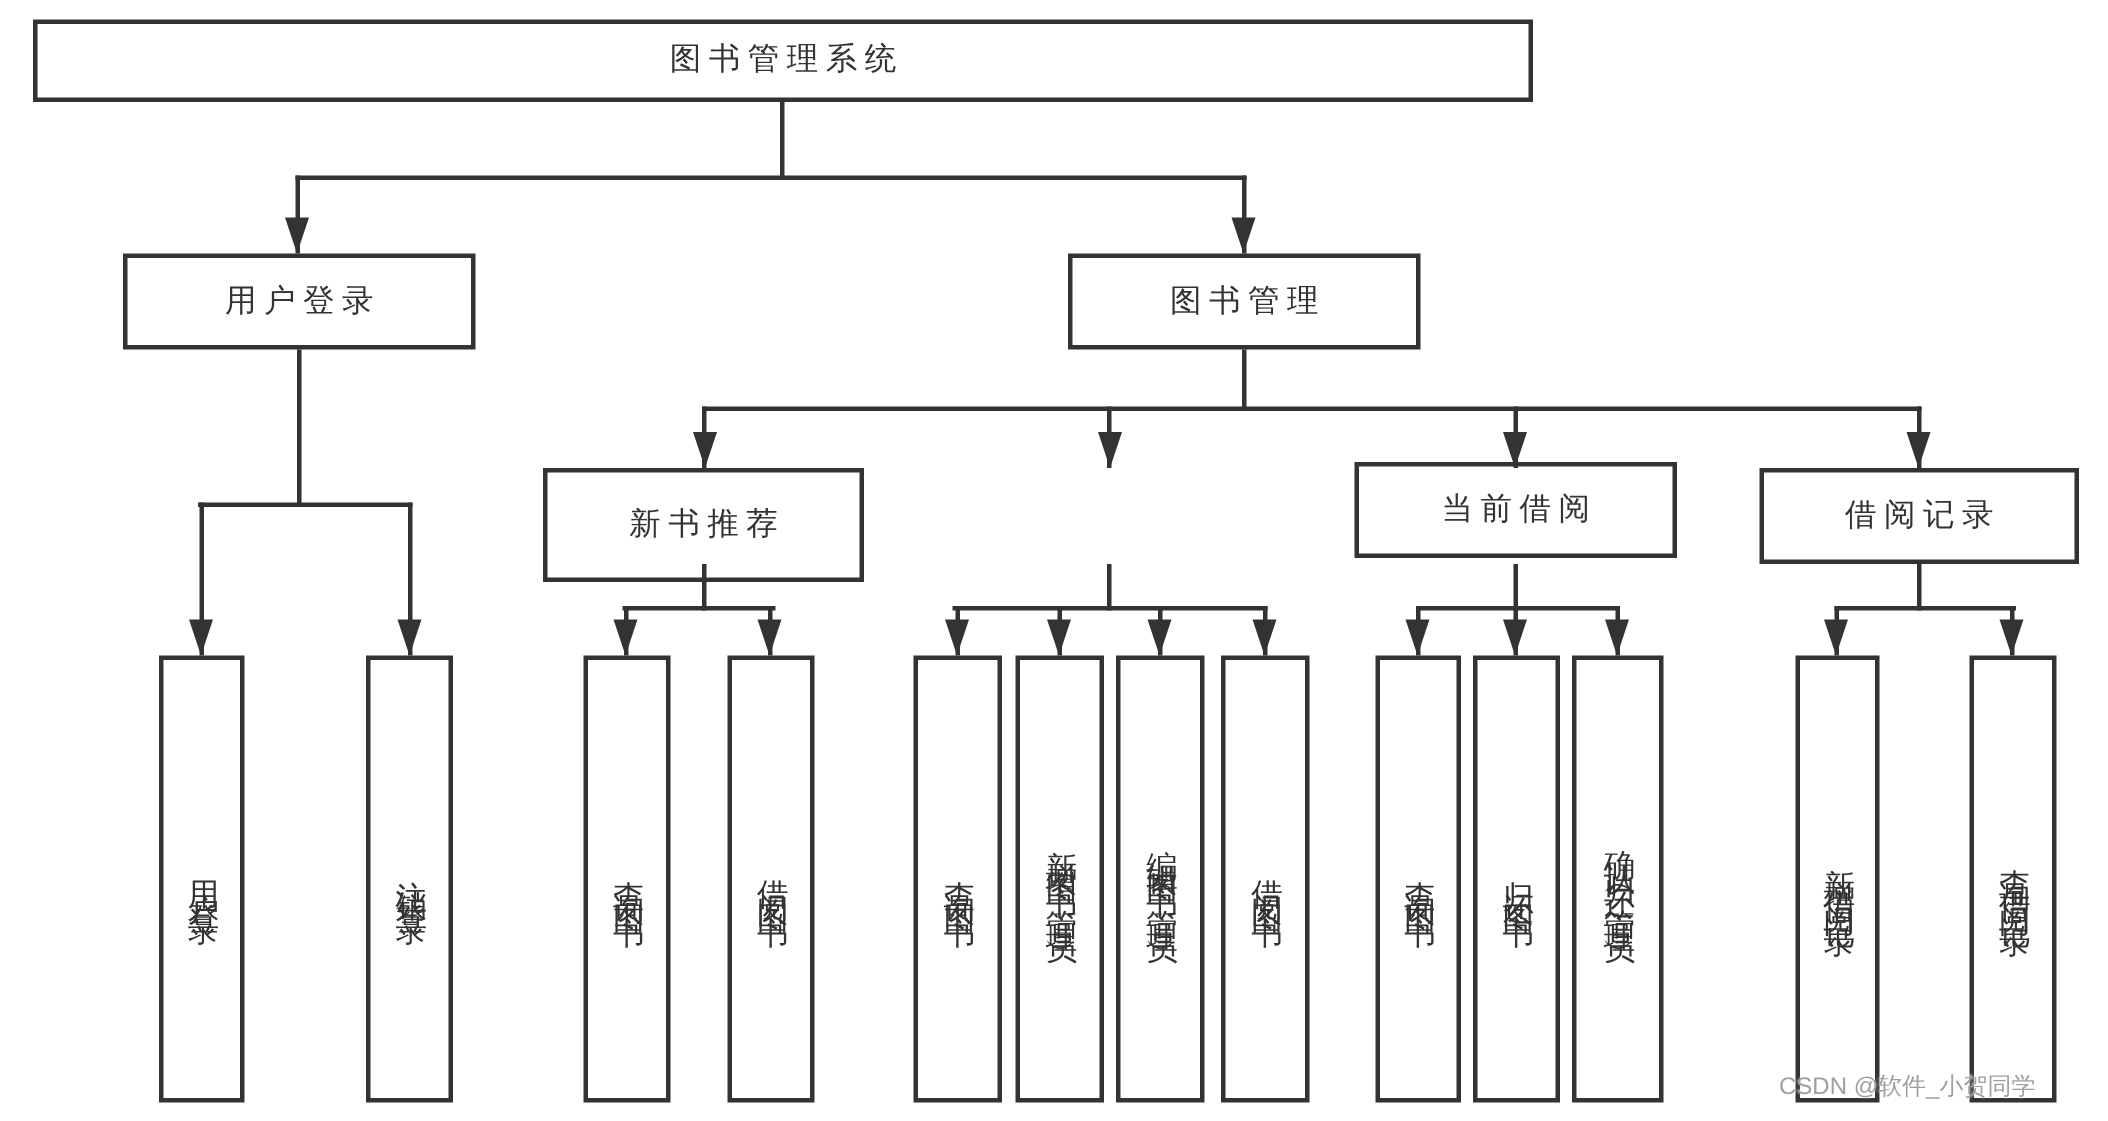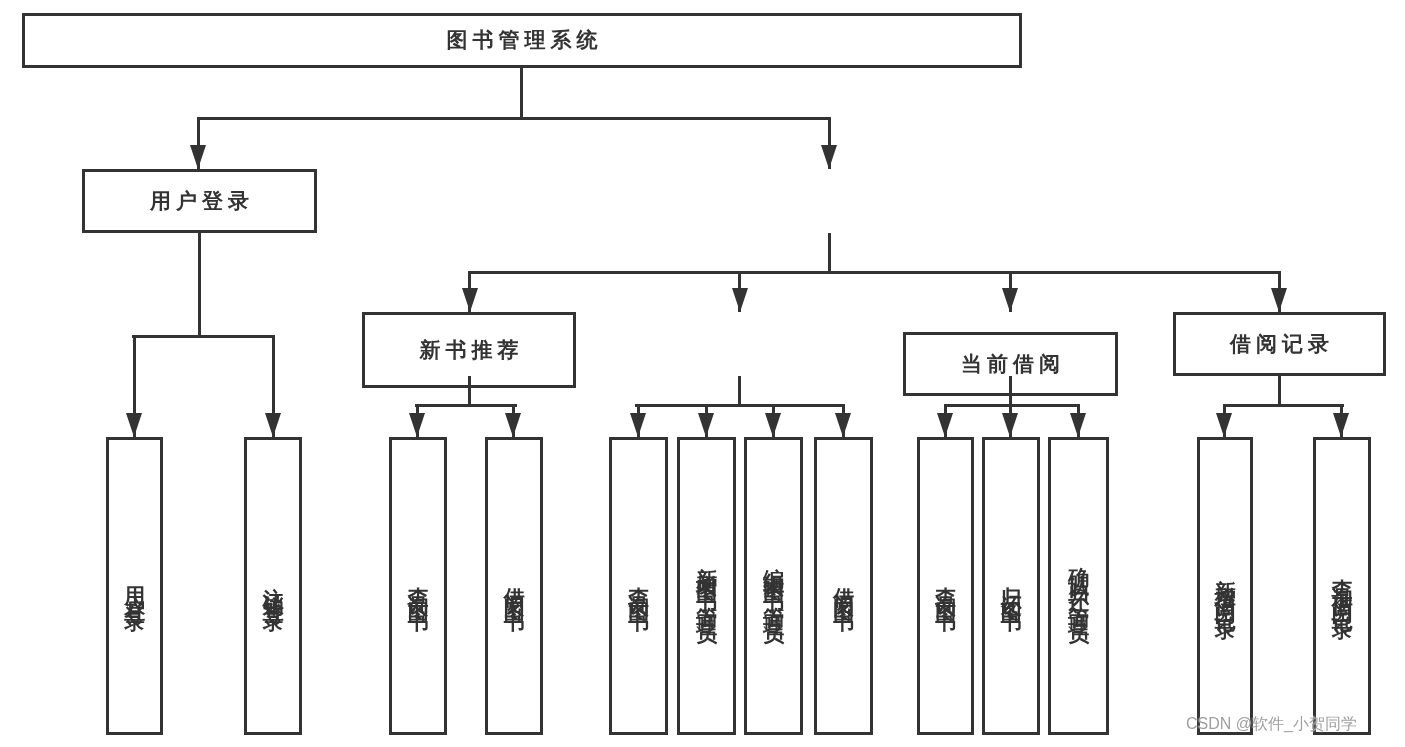--- a/index.html
+++ b/index.html
@@ -9,21 +9,21 @@
     --watermark-color:#9f9f9f;
   }
   html,body{margin:0;padding:0;background:#ffffff;}
   #canvas{
     position:relative;width:1405px;height:747px;background:var(--box-bg);
     font-family:"Liberation Sans", sans-serif;overflow:hidden;
   }
   .box{
     position:absolute;box-sizing:border-box;background:var(--box-bg);
     border:3px solid var(--line-color);
-    display:flex;align-items:center;justify-content:center;font-weight:bold;
+    display:flex;align-items:center;justify-content:center;
   }
   .box span{
     color:var(--text-color);font-size:21px;line-height:1.25;white-space:nowrap;
   }
   .box.h span{letter-spacing:5px;text-indent:5px;}
   .box.v span{
     writing-mode:vertical-rl;text-orientation:mixed;
     letter-spacing:8px;white-space:nowrap;
   }
   .vl,.hl{position:absolute;background:var(--line-color);}
@@ -46,27 +46,30 @@
 <div id="canvas">
 
   <div class="box h" style="left:22px;top:13px;width:1000px;height:55px">
     <span>图书管理系统</span>
   </div>
 
   <div class="box h" style="left:82px;top:169px;width:235px;height:64px">
     <span>用户登录</span>
   </div>
 
+  <div class="box h" style="left:712px;top:169px;width:235px;height:64px">
+    <span>图书管理</span>
+  </div>
 
   <div class="box h" style="left:362px;top:312px;width:214px;height:76px">
     <span>新书推荐</span>
   </div>
 
 
-  <div class="box h" style="left:903px;top:332px;width:215px;height:64px">
+  <div class="box h" style="left:903px;top:308px;width:215px;height:64px">
     <span>当前借阅</span>
   </div>
 
   <div class="box h" style="left:1173px;top:312px;width:213px;height:64px">
     <span>借阅记录</span>
   </div>
 
   <div class="box v" style="left:106px;top:437px;width:57px;height:298px">
     <span>用户登录</span>
   </div>

